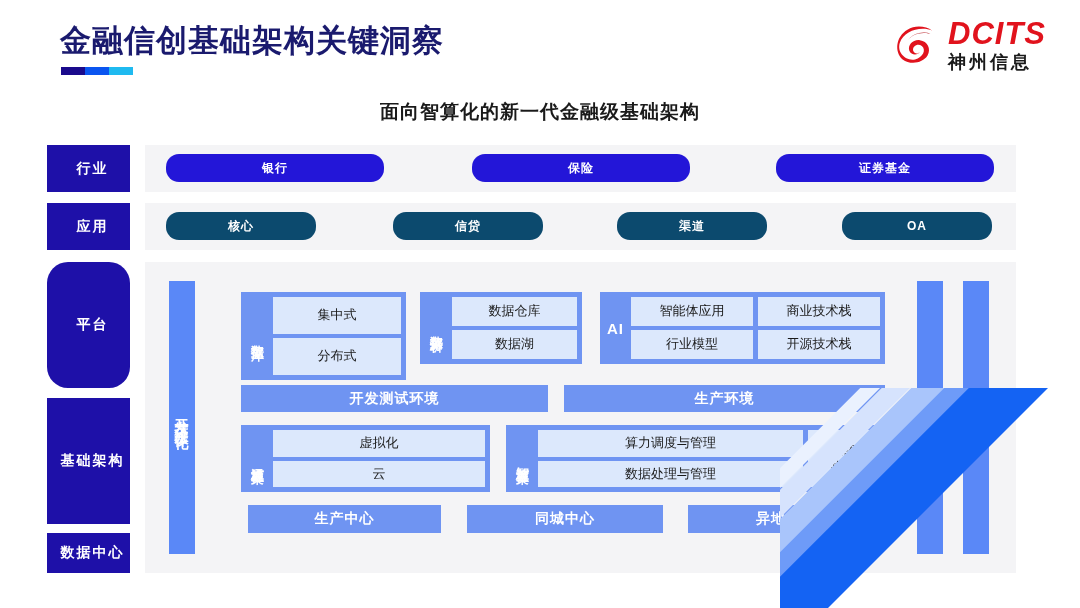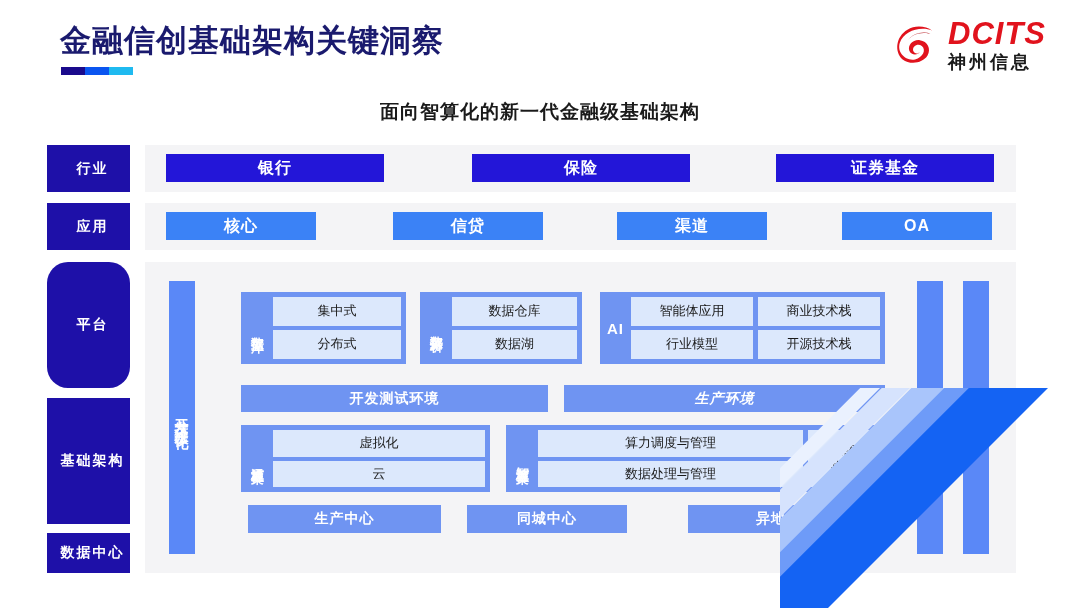--- a/index.html
+++ b/index.html
@@ -104,25 +104,26 @@
     background: #f4f4f6;
   }
 
   .blk {
     position: absolute;
     display: flex;
     align-items: center;
     justify-content: center;
     font-weight: bold;
     color: #ffffff;
-    font-size: 16px;
+    font-size: 12px;
     letter-spacing: 1px;
+    border-radius: 13px;
   }
   .blk-dark  { background:#2316d8; }
-  .blk-mid   { background:#3b82f6; }
+  .blk-mid   { background:#0c4a6e; }
 
   .vbar {
     position:absolute;
     background:#5a88f7;
     color:#ffffff;
     font-size:14px;
     font-weight:bold;
     display:flex;
     align-items:center;
     justify-content:center;
@@ -254,21 +255,21 @@
       <div class="blk blk-mid" style="left:697px;top:9px;width:150px;height:28px;">OA</div>
     </div>
 
     <div class="panel" style="left:145px;top:262px;width:871px;height:311px;"></div>
 
     <div class="vbar" style="left:169px;top:281px;width:26px;height:273px;">开发运维一体化</div>
 
     <div class="vbar" style="left:917px;top:281px;width:26px;height:273px;">等保合规安全</div>
     <div class="vbar" style="left:963px;top:281px;width:26px;height:273px;">业务连续性及数据保护</div>
 
-    <div class="group" style="left:241px;top:292px;width:165px;height:72px;">
+    <div class="group" style="left:241px;top:292px;width:165px;height:88px;">
       <span class="group-label">数据库</span>
       <span class="group-cells">
         <span class="cell">集中式</span>
         <span class="cell">分布式</span>
       </span>
     </div>
 
     <div class="group" style="left:420px;top:292px;width:162px;height:72px;">
       <span class="group-label">数据分析</span>
       <span class="group-cells">
@@ -285,42 +286,42 @@
           <span class="cell">行业模型</span>
         </span>
         <span class="group-col">
           <span class="cell">商业技术栈</span>
           <span class="cell">开源技术栈</span>
         </span>
       </span>
     </div>
 
     <div class="bar-wide" style="left:241px;top:385px;width:307px;height:27px;">开发测试环境</div>
-    <div class="bar-wide" style="left:564px;top:385px;width:321px;height:27px;font-style:italic;">生产环境</div>
+    <div class="bar-wide" style="left:564px;top:385px;width:321px;height:27px;">生产环境</div>
 
     <div class="group" style="left:241px;top:425px;width:249px;height:67px;">
       <span class="group-label">通算框架</span>
       <span class="group-cells">
         <span class="cell">虚拟化</span>
         <span class="cell">云</span>
       </span>
     </div>
 
     <div class="group" style="left:506px;top:425px;width:379px;height:67px;">
       <span class="group-label">智算框架</span>
       <span class="group-cells">
         <span class="cell">算力调度与管理</span>
         <span class="cell">数据处理与管理</span>
       </span>
       <span class="side-cell">训练
 推理</span>
     </div>
 
     <div class="bar-wide" style="left:248px;top:505px;width:193px;height:28px;">生产中心</div>
-    <div class="bar-wide" style="left:467px;top:505px;width:160px;height:28px;">同城中心</div>
+    <div class="bar-wide" style="left:467px;top:505px;width:196px;height:28px;">同城中心</div>
     <div class="bar-wide" style="left:688px;top:505px;width:196px;height:28px;">异地中心</div>
 
   </div>
 
   <div class="corner-deco">
     <span class="stripe s5"></span>
     <span class="stripe s4"></span>
     <span class="stripe s3"></span>
     <span class="stripe s2"></span>
     <span class="stripe s1"></span>

